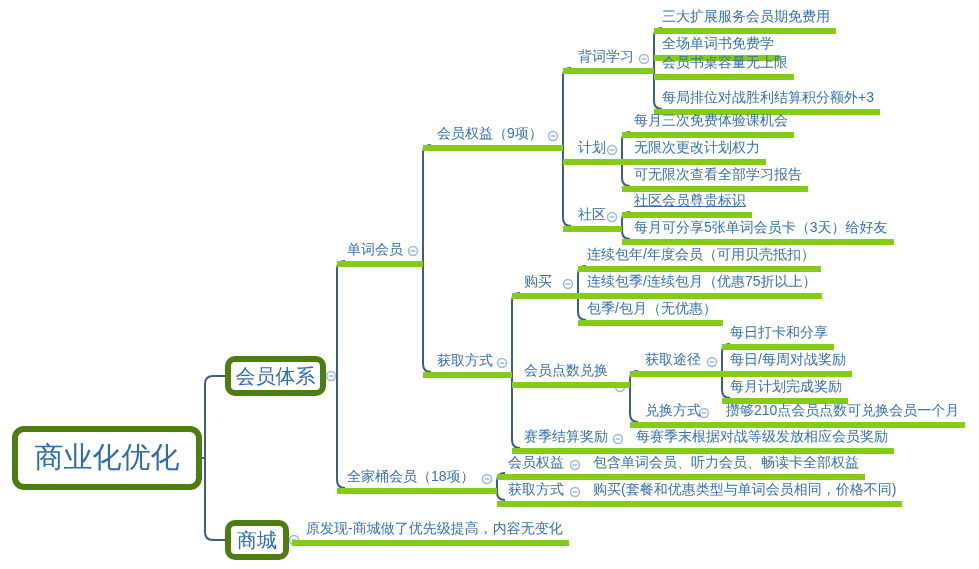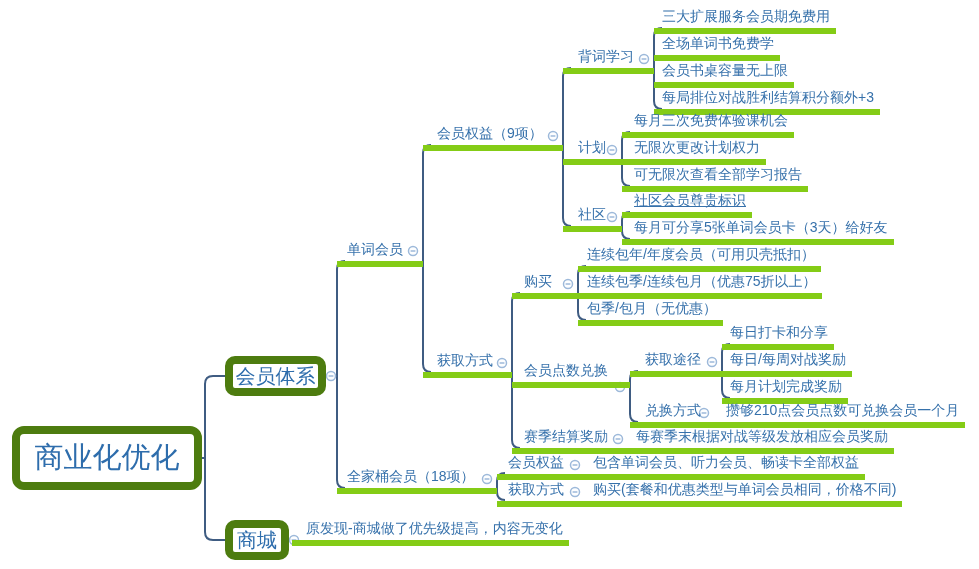--- a/index.html
+++ b/index.html
@@ -21,21 +21,21 @@
     padding:2px 6px 3px 8px;
     border-bottom:6px solid #84cc16;
     white-space:nowrap;
   }
   .box{
     position:absolute;
     box-sizing:border-box;
     z-index:1;
     display:flex;align-items:center;justify-content:center;
     background:#ffffff;
-    border:8px solid #4d7c0f;
+    border:6px solid #4d7c0f;
     border-radius:10px;
     color:#2e6dac;
     white-space:nowrap;
   }
   .box.root{border-radius:12px;font-size:29px;}
   .box.l1{font-size:20px;}
 </style>
 </head>
 <body>
 
@@ -136,21 +136,21 @@
 
   <div class="lbl" style="left:423px;top:123px;width:140px;padding-left:14px;">会员权益（9项）</div>
   <div class="lbl" style="left:423px;top:350px;width:89px;padding-left:14px;">获取方式</div>
 
   <div class="lbl" style="left:563px;top:46px;width:91px;padding-left:15px;">背词学习</div>
   <div class="lbl" style="left:563px;top:137px;width:59px;padding-left:15px;">计划</div>
   <div class="lbl" style="left:563px;top:204px;width:59px;padding-left:15px;">社区</div>
 
   <div class="lbl" style="left:654px;top:6px;">三大扩展服务会员期免费用</div>
   <div class="lbl" style="left:654px;top:33px;">全场单词书免费学</div>
-  <div class="lbl" style="left:654px;top:60px;">会员书桌容量无上限</div>
+  <div class="lbl" style="left:654px;top:52px;">会员书桌容量无上限</div>
   <div class="lbl" style="left:654px;top:87px;">每局排位对战胜利结算积分额外+3</div>
 
   <div class="lbl" style="left:622px;top:110px;padding-left:12px;">每月三次免费体验课机会</div>
   <div class="lbl" style="left:622px;top:137px;padding-left:12px;">无限次更改计划权力</div>
   <div class="lbl" style="left:622px;top:164px;padding-left:12px;">可无限次查看全部学习报告</div>
 
   <div class="lbl" style="left:622px;top:190px;padding-left:12px;text-decoration:underline;">社区会员尊贵标识</div>
   <div class="lbl" style="left:622px;top:217px;padding-left:12px;">每月可分享5张单词会员卡（3天）给好友</div>
 
   <div class="lbl" style="left:512px;top:271px;width:66px;padding-left:12px;">购买</div>

